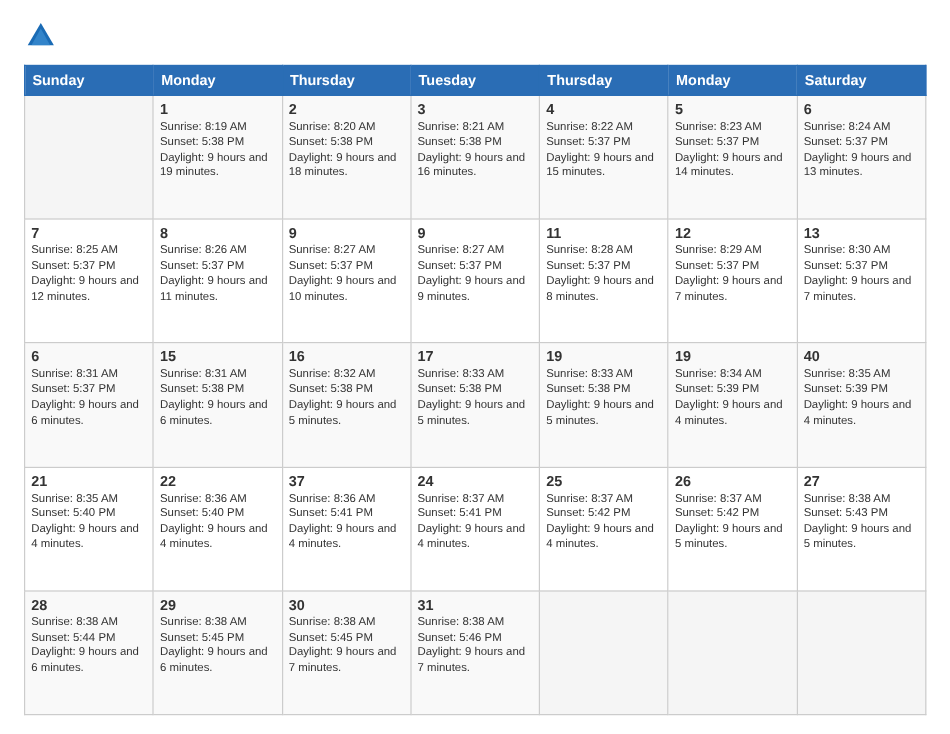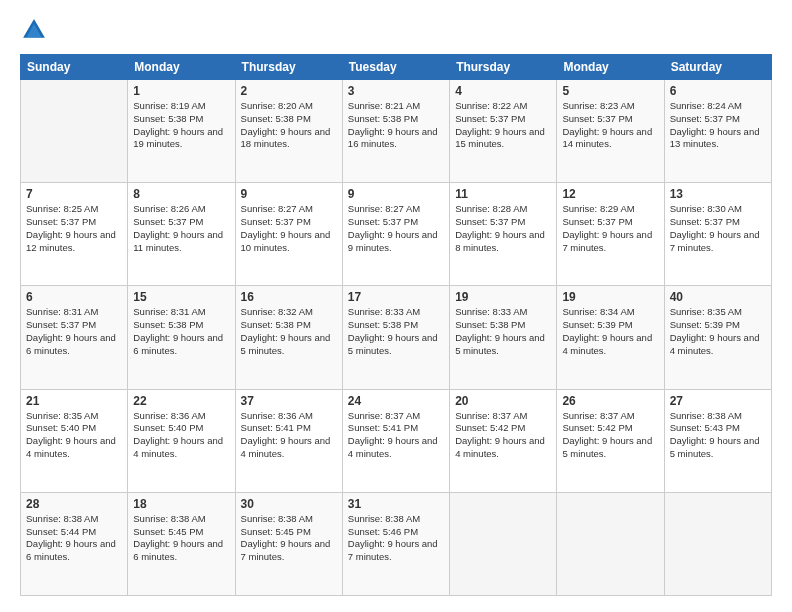--- a/index.html
+++ b/index.html
@@ -228,39 +228,39 @@
           </td>
           <td>
             <span class="day-number">37</span>
             <div class="day-info">Sunrise: 8:36 AM<br>Sunset: 5:41 PM<br>Daylight: 9 hours and 4 minutes.</div>
           </td>
           <td>
             <span class="day-number">24</span>
             <div class="day-info">Sunrise: 8:37 AM<br>Sunset: 5:41 PM<br>Daylight: 9 hours and 4 minutes.</div>
           </td>
           <td>
-            <span class="day-number">20</span>
+            <span class="day-number">25</span>
             <div class="day-info">Sunrise: 8:37 AM<br>Sunset: 5:42 PM<br>Daylight: 9 hours and 4 minutes.</div>
           </td>
           <td>
             <span class="day-number">26</span>
             <div class="day-info">Sunrise: 8:37 AM<br>Sunset: 5:42 PM<br>Daylight: 9 hours and 5 minutes.</div>
           </td>
           <td>
             <span class="day-number">27</span>
             <div class="day-info">Sunrise: 8:38 AM<br>Sunset: 5:43 PM<br>Daylight: 9 hours and 5 minutes.</div>
           </td>
         </tr>
         <tr>
           <td>
             <span class="day-number">28</span>
             <div class="day-info">Sunrise: 8:38 AM<br>Sunset: 5:44 PM<br>Daylight: 9 hours and 6 minutes.</div>
           </td>
           <td>
-            <span class="day-number">18</span>
+            <span class="day-number">29</span>
             <div class="day-info">Sunrise: 8:38 AM<br>Sunset: 5:45 PM<br>Daylight: 9 hours and 6 minutes.</div>
           </td>
           <td>
             <span class="day-number">30</span>
             <div class="day-info">Sunrise: 8:38 AM<br>Sunset: 5:45 PM<br>Daylight: 9 hours and 7 minutes.</div>
           </td>
           <td>
             <span class="day-number">31</span>
             <div class="day-info">Sunrise: 8:38 AM<br>Sunset: 5:46 PM<br>Daylight: 9 hours and 7 minutes.</div>
           </td>

